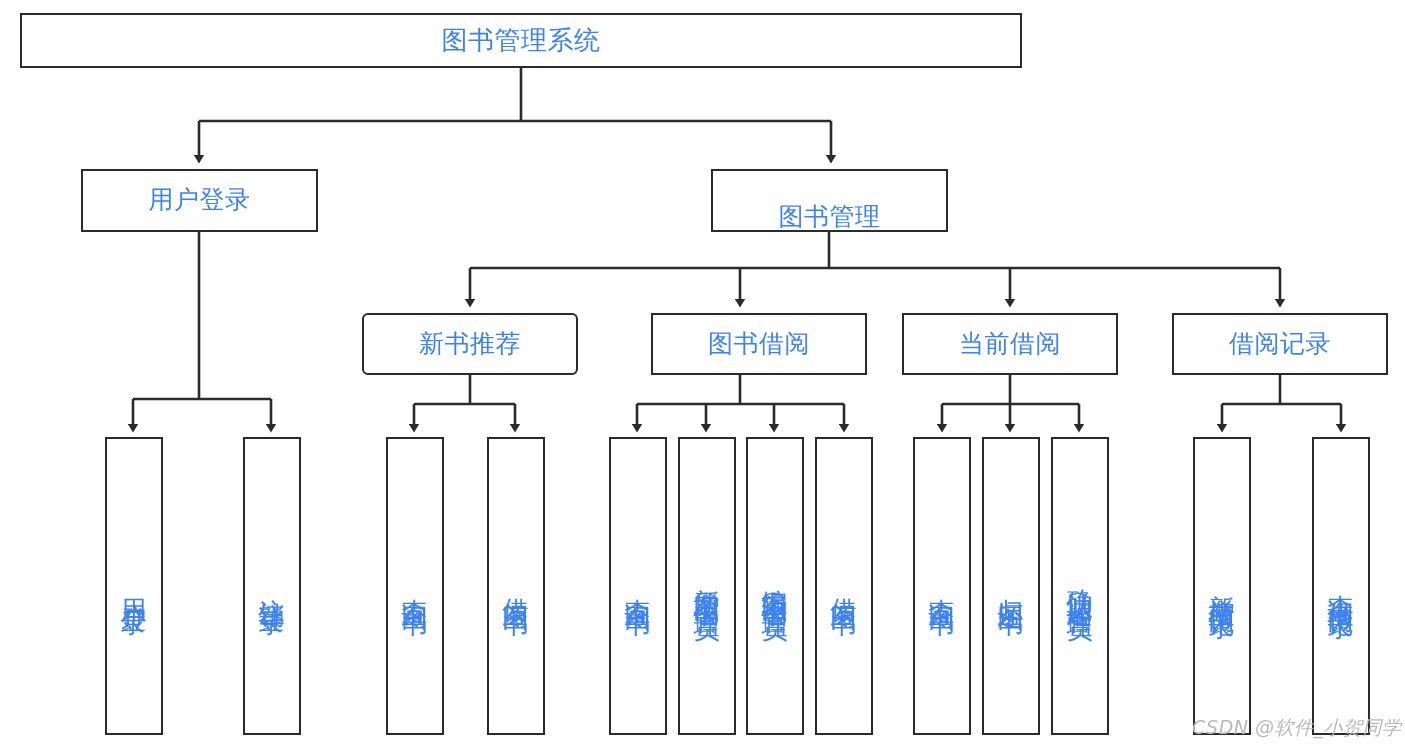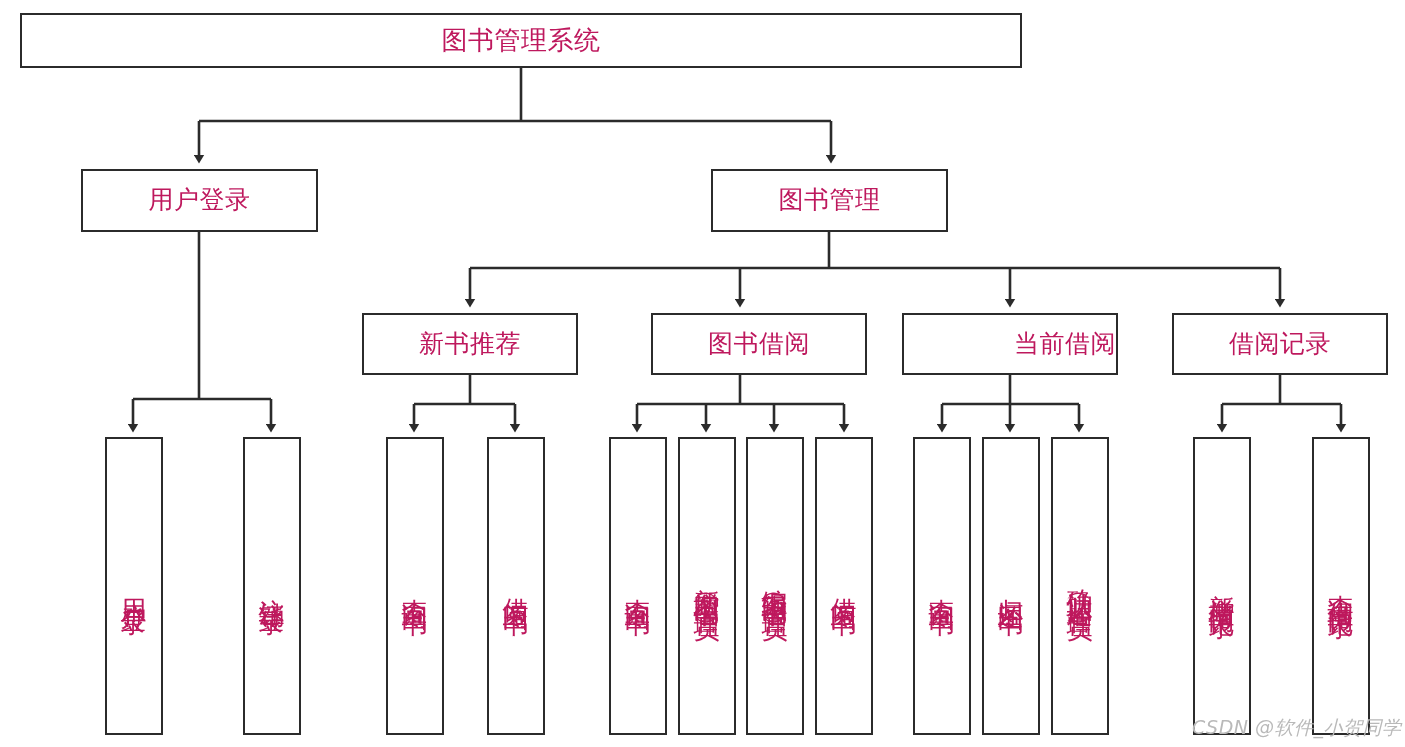--- a/index.html
+++ b/index.html
@@ -27,21 +27,21 @@
     pointer-events: none;
   }
   .node {
     position: absolute;
     box-sizing: border-box;
     border: 2.5px solid #2b2b2b;
     background: #ffffff;
     display: flex;
     align-items: center;
     justify-content: center;
-    color: #be185d;
+    color: #3b82f6;
   }
   .node .label {
     display: block;
     text-align: center;
     line-height: 1.06;
     white-space: pre;
   }
   
   .node.horiz .label {
     font-size: 25px;
@@ -131,33 +131,33 @@
   </svg>
 
   <div class="node horiz root" style="left:20px; top:13px; width:1002px; height:55px;">
     <span class="label">图书管理系统</span>
   </div>
 
   <div class="node horiz" style="left:81px; top:169px; width:237px; height:63px;">
     <span class="label">用户登录</span>
   </div>
 
-  <div class="node horiz" style="left:711px; top:169px; width:237px; height:63px;">
+  <div class="node horiz" style="left:711px; top:169px; width:237px; height:63px;align-items:flex-end;">
     <span class="label">图书管理</span>
   </div>
 
-  <div class="node horiz" style="left:362px; top:313px; width:216px; height:62px;">
+  <div class="node horiz" style="left:362px; top:313px; width:216px; height:62px;border-radius:6px;">
     <span class="label">新书推荐</span>
   </div>
 
   <div class="node horiz" style="left:651px; top:313px; width:216px; height:62px;">
     <span class="label">图书借阅</span>
   </div>
 
-  <div class="node horiz" style="left:902px; top:313px; width:216px; height:62px;justify-content:flex-end;">
+  <div class="node horiz" style="left:902px; top:313px; width:216px; height:62px;">
     <span class="label">当前借阅</span>
   </div>
 
   <div class="node horiz" style="left:1172px; top:313px; width:216px; height:62px;justify-content:center;">
     <span class="label">借阅记录</span>
   </div>
 
   <div class="node vert" style="left:105px; top:437px; width:58px; height:298px;">
     <span class="label">用户登录</span>
   </div>

